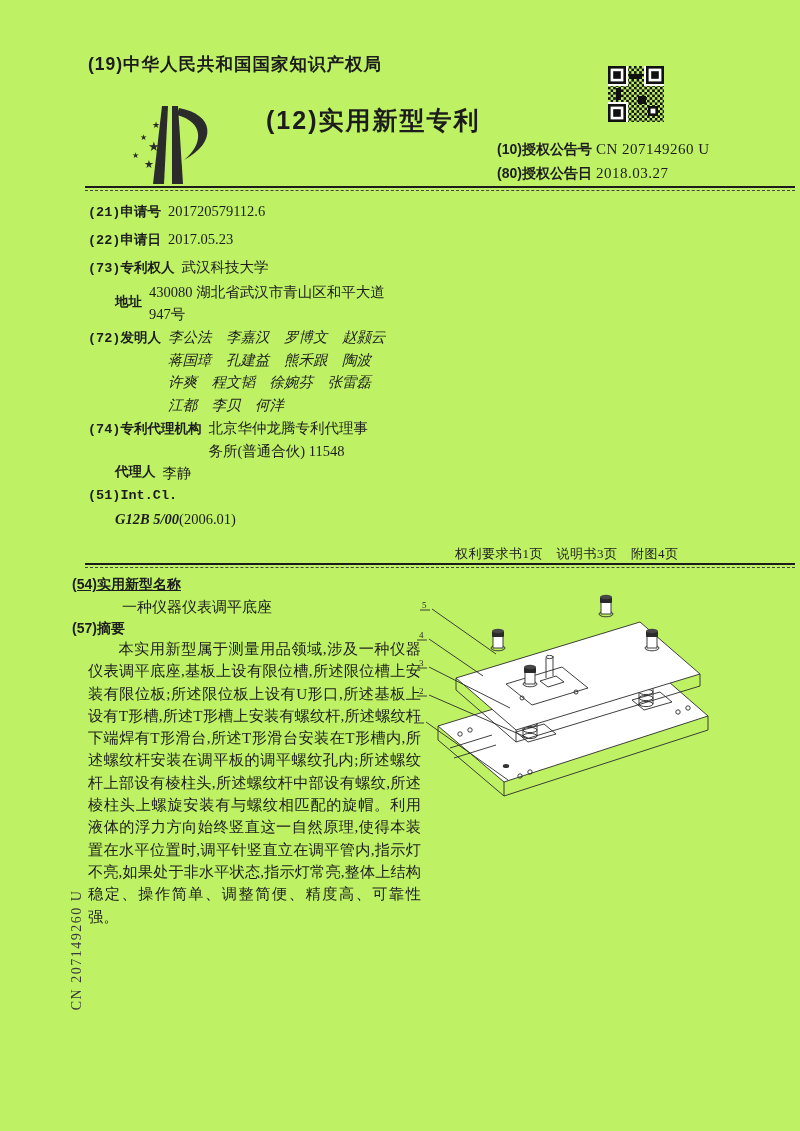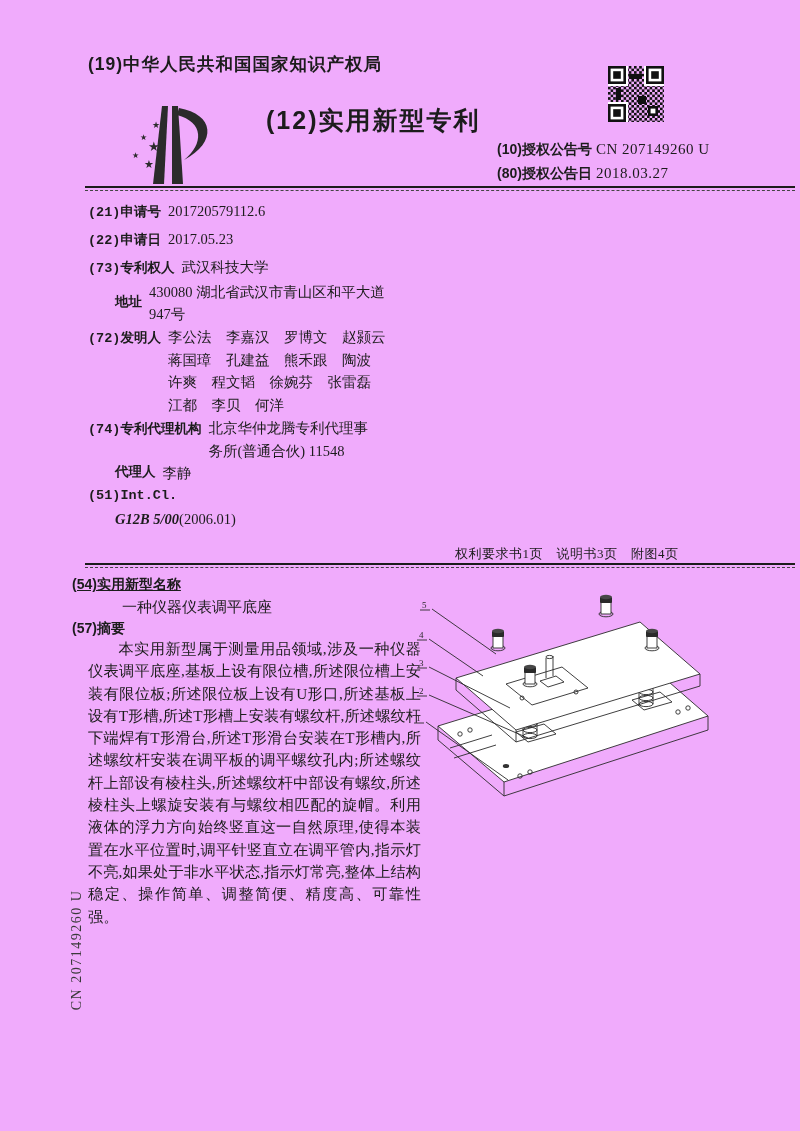--- a/index.html
+++ b/index.html
@@ -1,18 +1,18 @@
 <!DOCTYPE html>
 <html><head>
 <meta charset="utf-8">
 <style>
   * { margin:0; padding:0; box-sizing:border-box; }
   html,body { background:#ffffff; }
   .page {
-    position:relative; width:800px; height:1131px; background:#f0abfc;
+    position:relative; width:800px; height:1131px; background:#bef264;
     font-family:"Liberation Serif","DejaVu Serif",serif; color:#1c1c1c;
     overflow:hidden;
   }
   .sans { font-family:"Liberation Sans","DejaVu Sans",sans-serif; }
 
   
   .office-line { position:absolute; left:88px; top:52px; font-size:17.5px; font-weight:700; letter-spacing:1px; }
   .logo { position:absolute; left:122px; top:96px; width:98px; height:92px; }
   .doc-type { position:absolute; left:266px; top:104px; font-size:25px; font-weight:700; letter-spacing:2px; }
   .qr { position:absolute; left:608px; top:66px; width:56px; height:56px; }
@@ -26,21 +26,21 @@
   .rule-mid { top:563px; }
 
   
   .biblio { position:absolute; left:88px; width:352px; }
   .row { display:flex; align-items:baseline; line-height:22.5px; }
   .row .lbl { flex:none; font-family:Liberation Mono, monospace; font-weight:700; font-size:13.5px; margin-right:7px; white-space:nowrap; }
   .row .val { font-size:14.5px; }
   .indent { padding-left:27px;align-items:center; }
   .val-narrow { width:242px; }
   .val-agency { width:168px; }
-  .inv-line { display:block; }
+  .inv-line { display:block;font-style:italic; }
   .intcl-val { font-style:italic; font-weight:700; font-size:14.5px; }
   .intcl-ver { font-style:normal; font-weight:400; }
   .g21 { position:absolute; top:0px; }
   .g22 { position:absolute; top:28px; }
   .g73 { position:absolute; top:56px; }
   .g72 { position:absolute; top:126px; }
   .g74 { position:absolute; top:217px; }
   .g51 { position:absolute; top:285px; }
 
   

